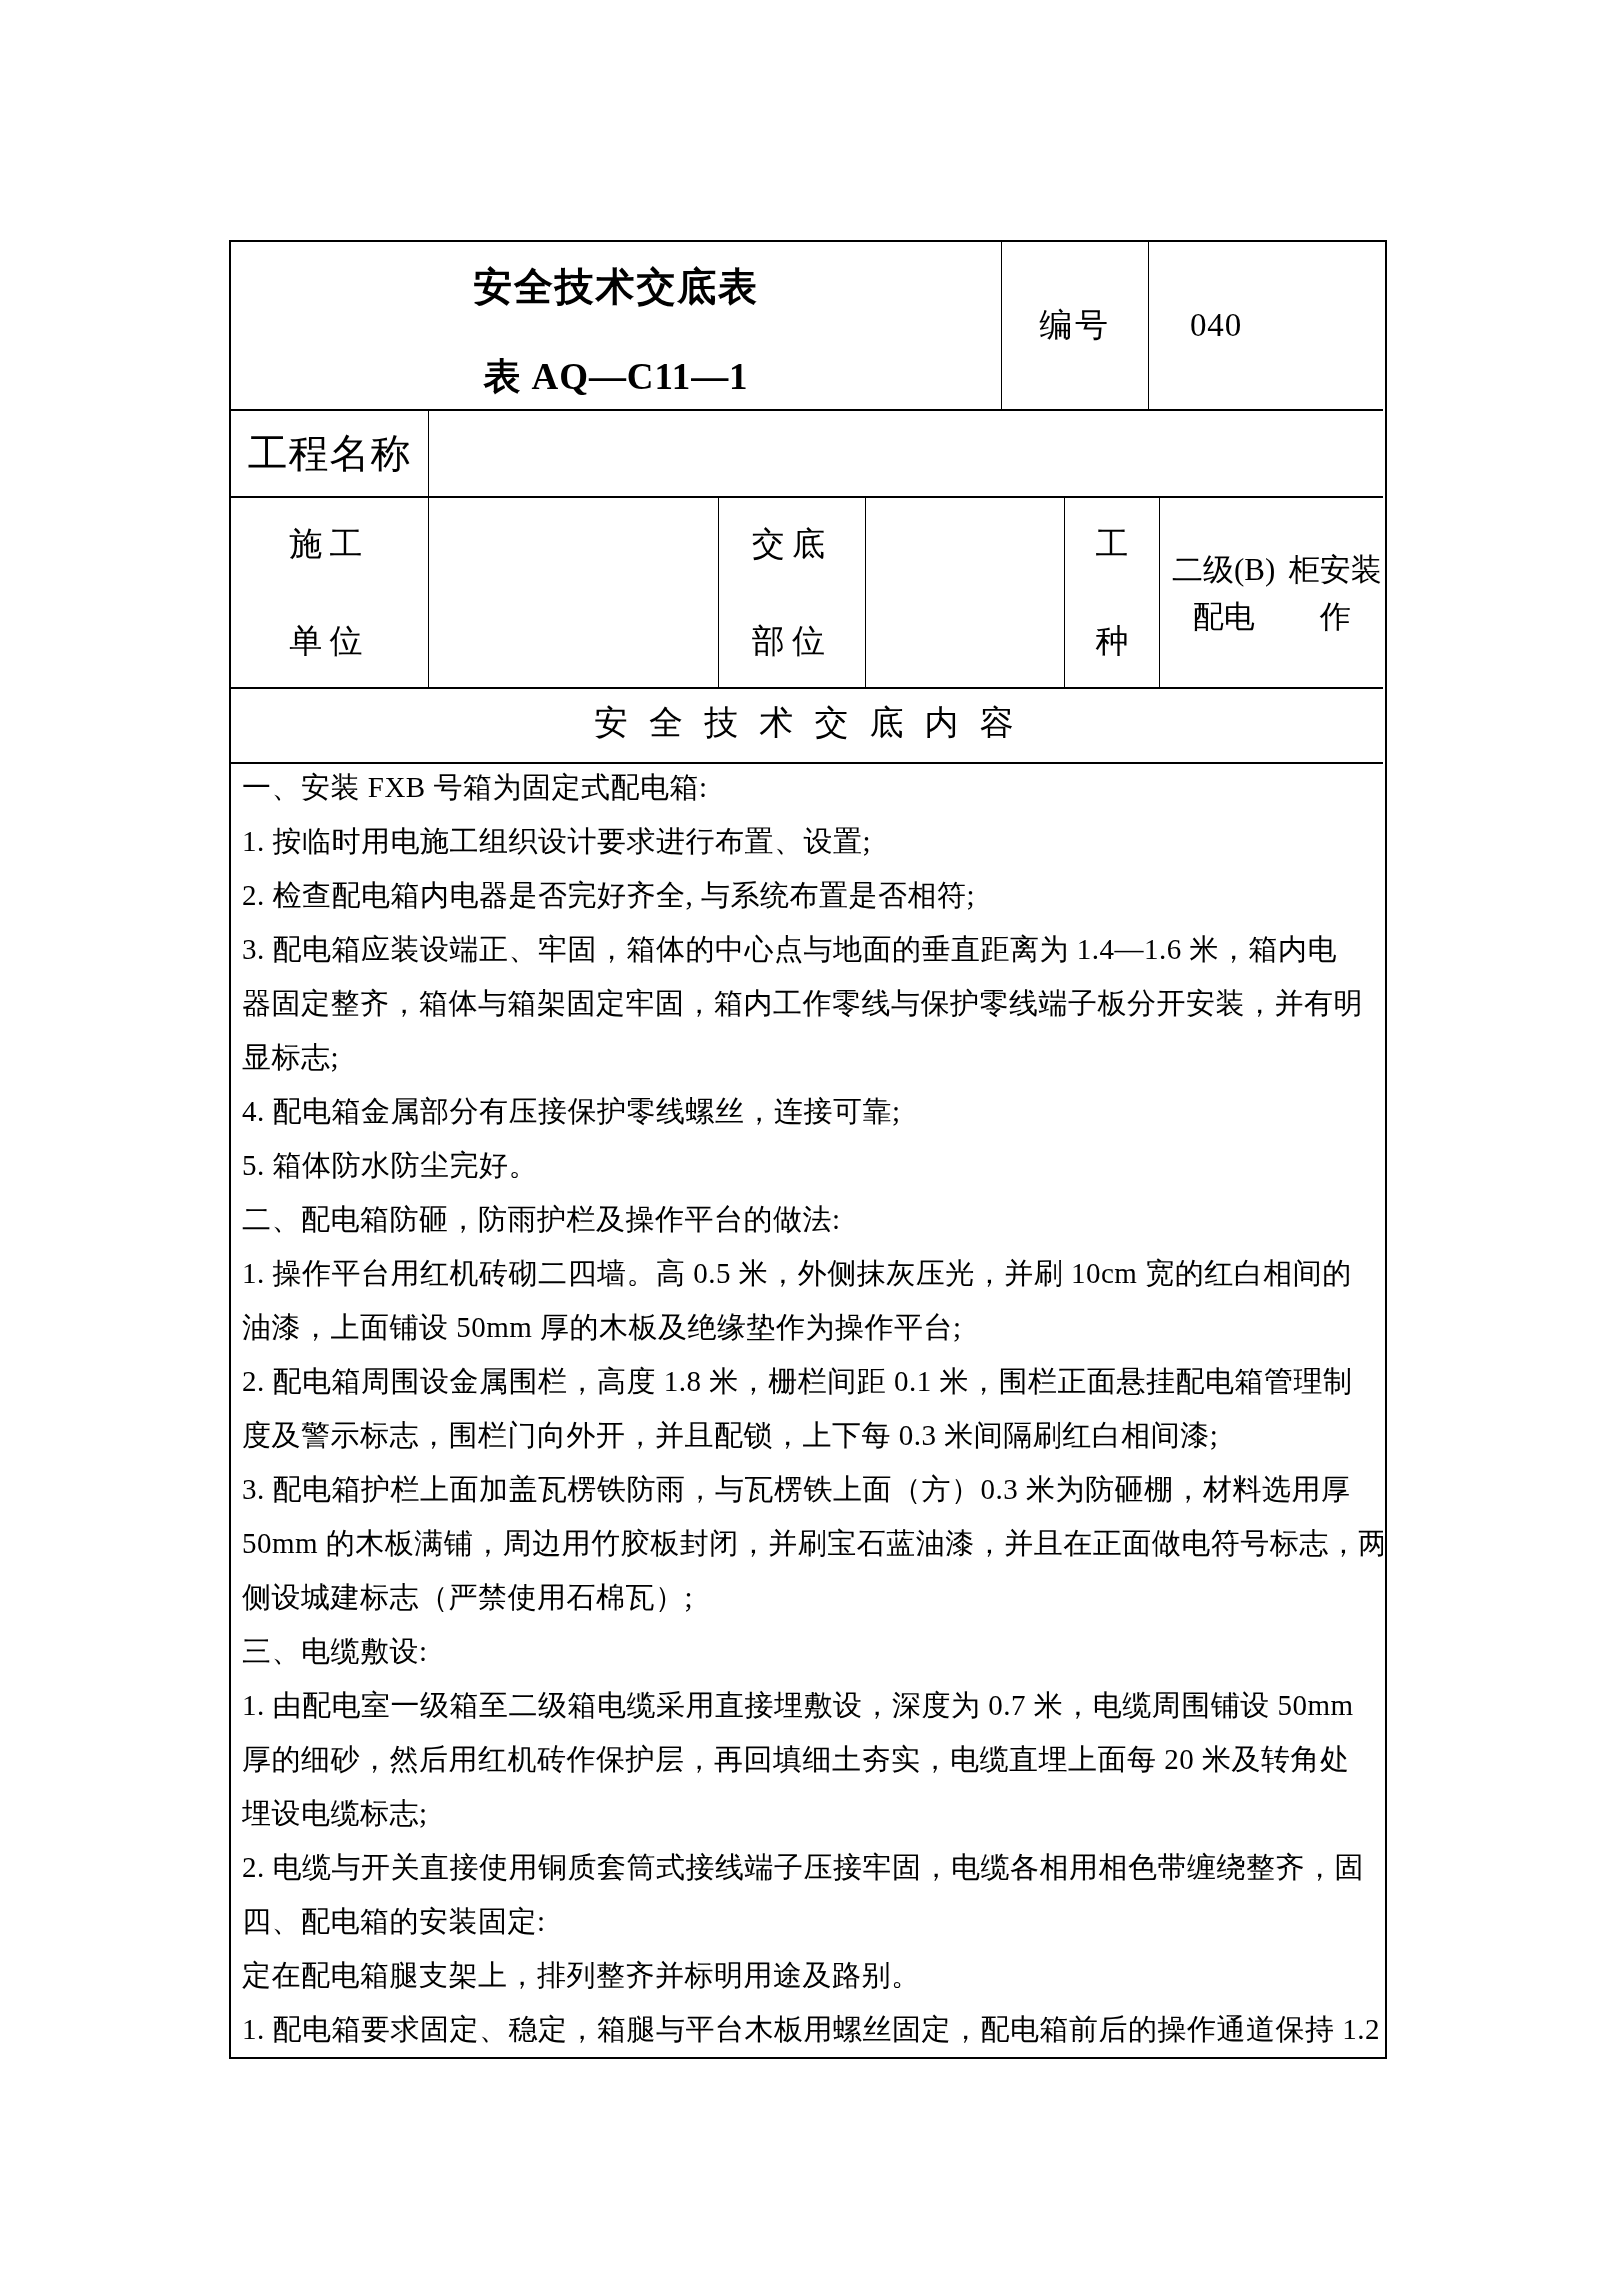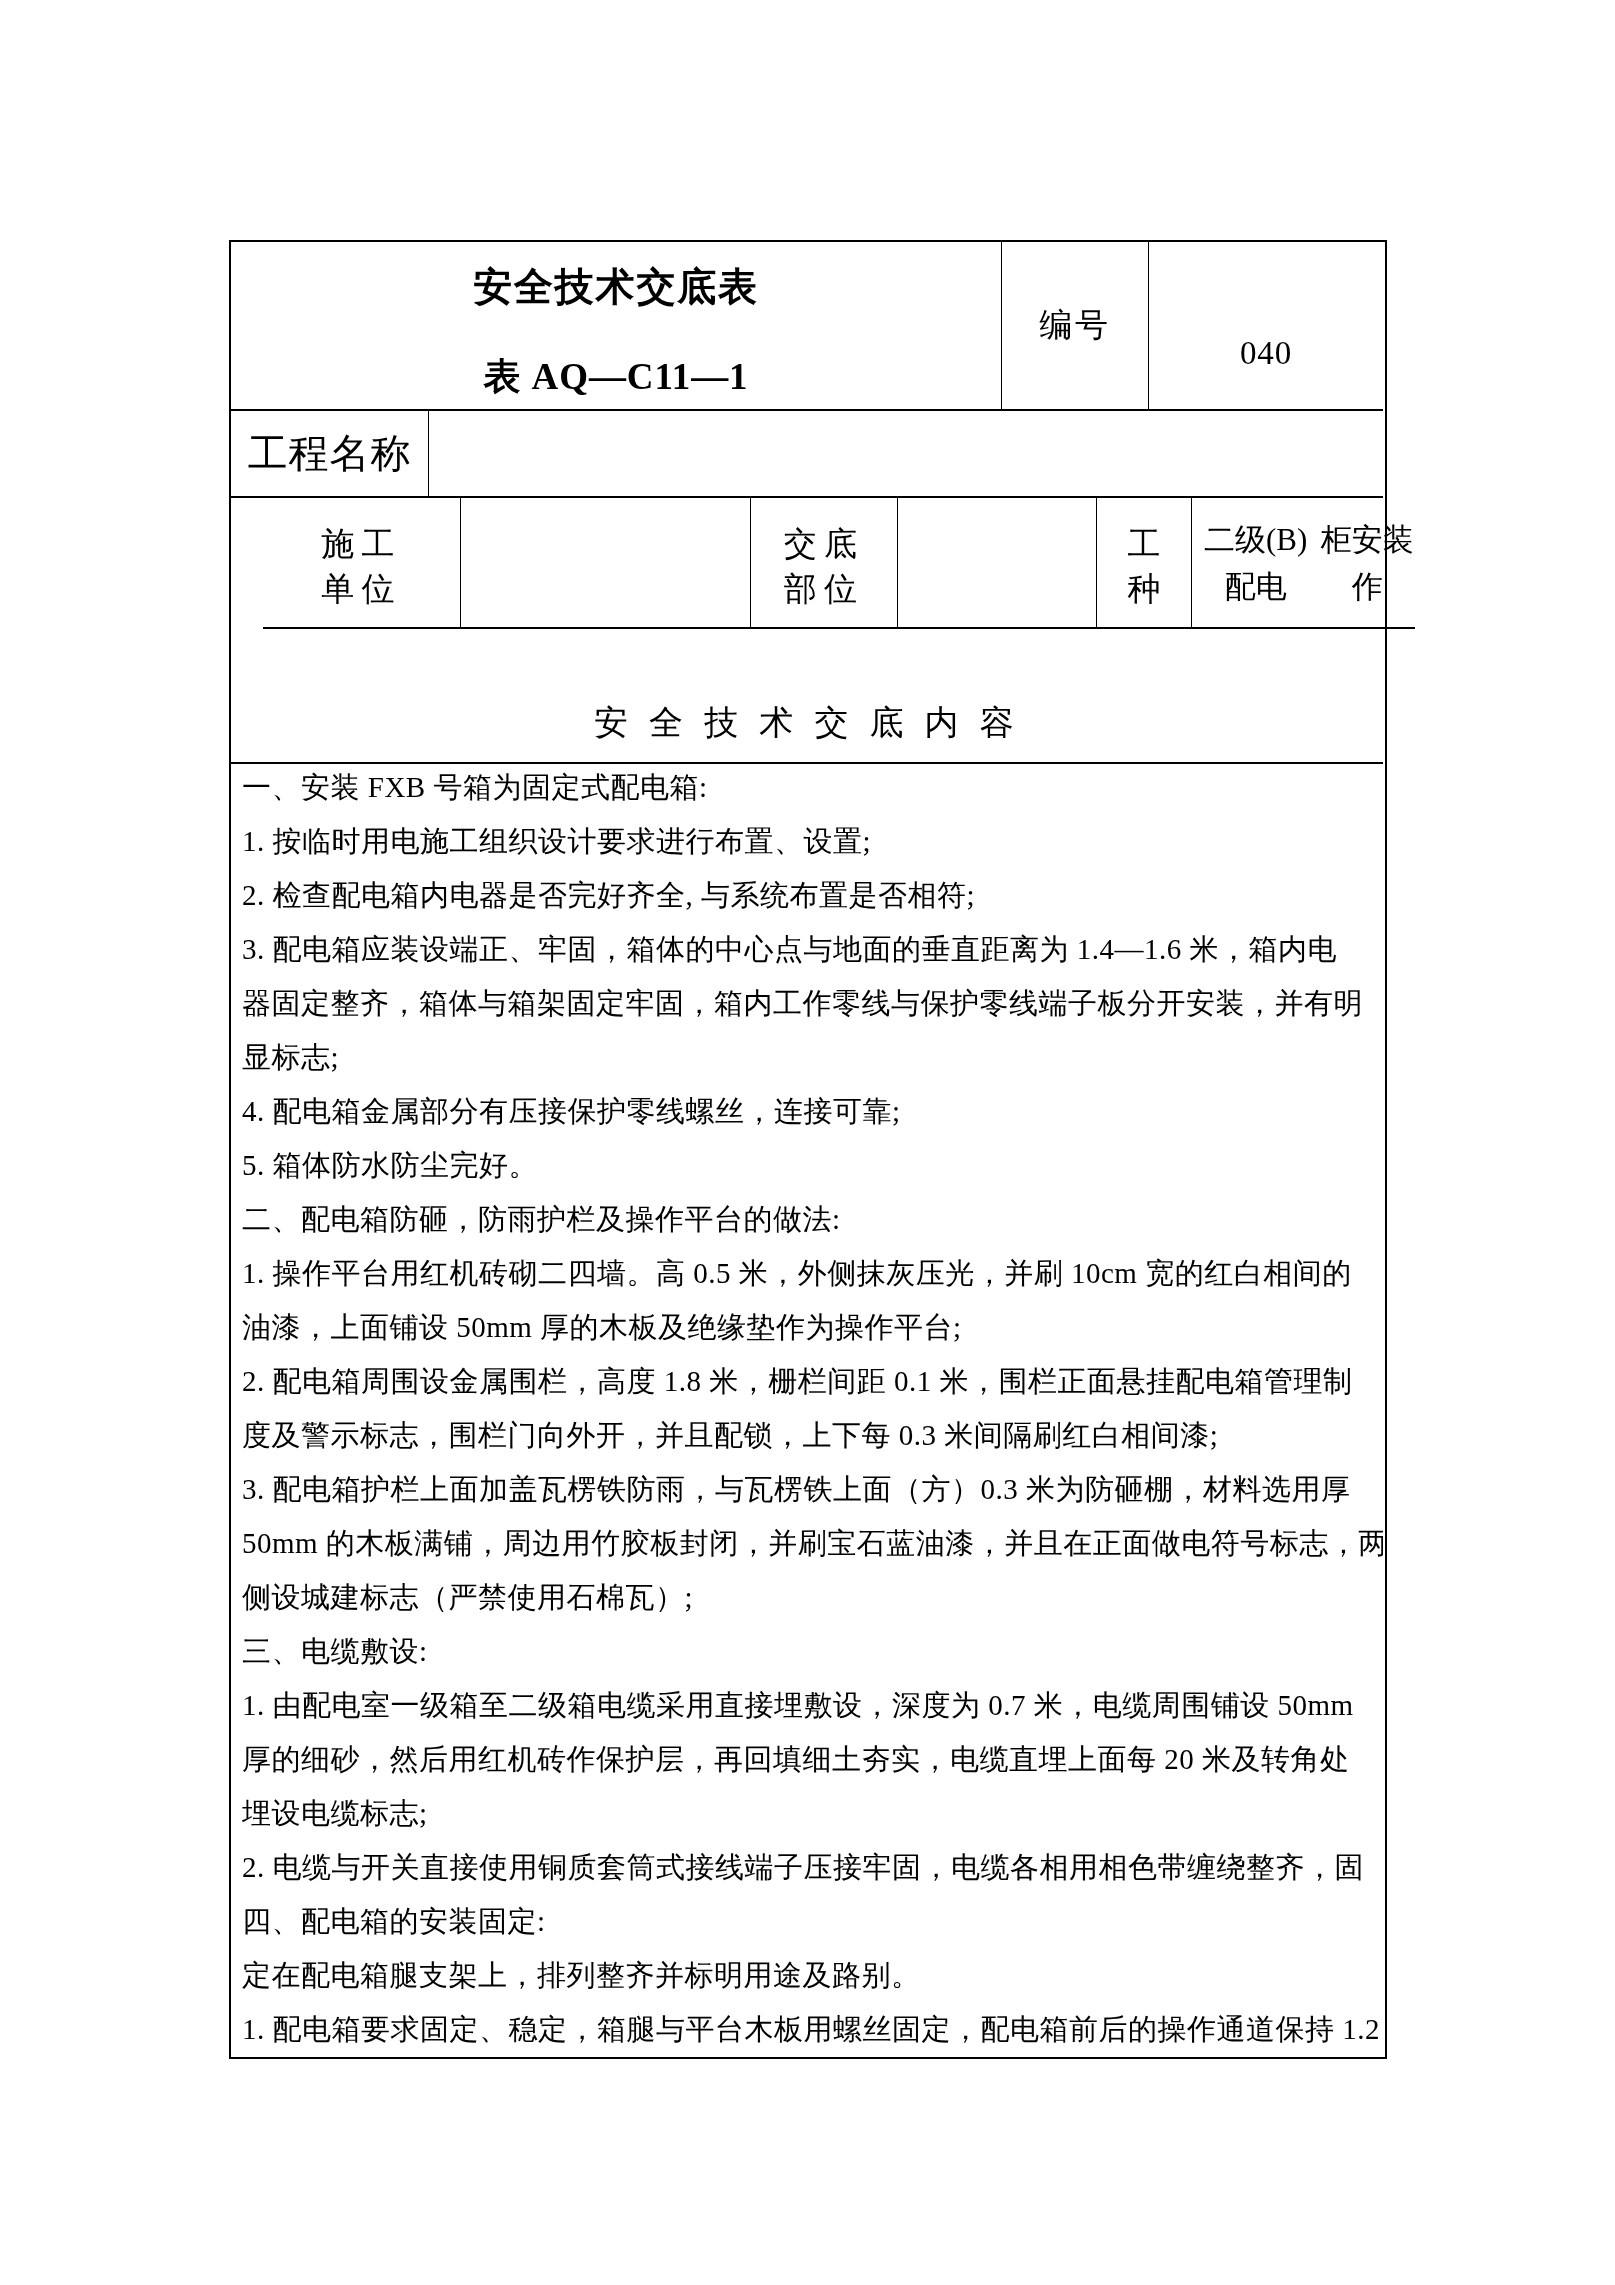--- a/index.html
+++ b/index.html
@@ -63,35 +63,35 @@
 <div class="doc-table">
 
   <div class="row hline" style="top:0;height:169px;">
     <div class="cell vline title-cell" style="left:0;width:771px;">
       <div class="title-main">安全技术交底表</div>
       <div class="title-sub">表 AQ—C11—1</div>
     </div>
     <div class="cell vline" style="left:771px;width:147px;">
       <span class="lbl">编号</span>
     </div>
-    <div class="cell" style="left:918px;width:234px;margin-top:28px;">
+    <div class="cell" style="left:868px;width:234px;">
       <span class="lbl" style="letter-spacing:0.9px;">040</span>
     </div>
   </div>
 
   <div class="row hline" style="top:169px;height:87px;">
     <div class="cell vline" style="left:0;width:198px;">
       <span class="lbl" style="letter-spacing:0.9px;font-size:40px;">工程名称</span>
     </div>
     <div class="cell" style="left:198px;width:954px;">
       <span></span>
     </div>
   </div>
 
-  <div class="row hline" style="top:256px;height:131px;margin-left:32px;">
+  <div class="row hline" style="top:256px;height:191px;">
     <div class="cell vline stack" style="left:0;width:198px;">
       <span class="lbl">施工</span>
       <span class="lbl">单位</span>
     </div>
     <div class="cell vline" style="left:198px;width:290px;">
       <span></span>
     </div>
     <div class="cell vline stack" style="left:488px;width:147px;">
       <span class="lbl">交底</span>
       <span class="lbl">部位</span>

